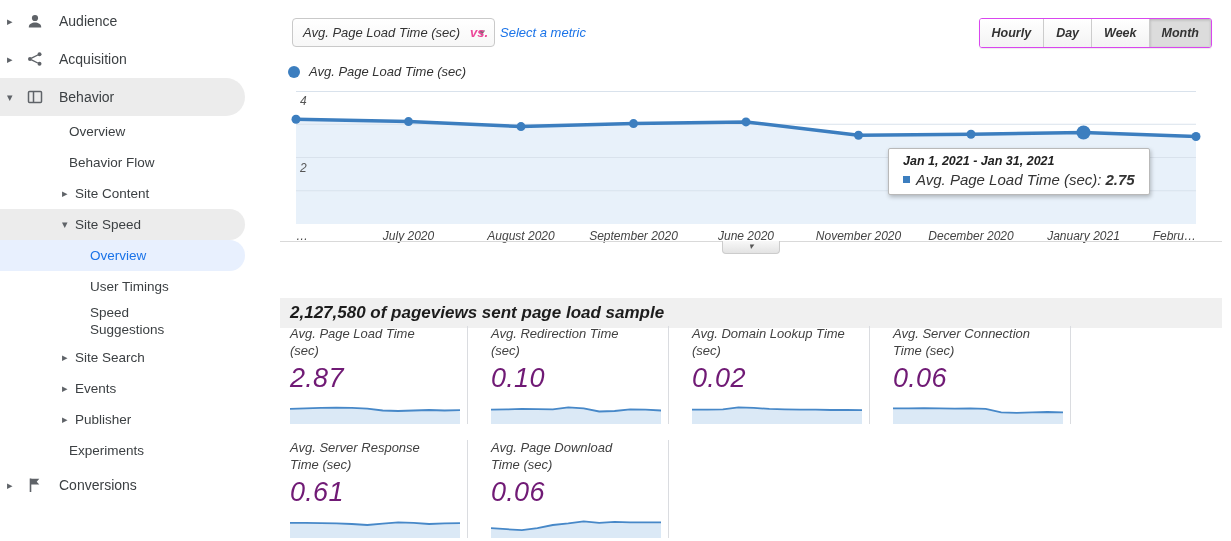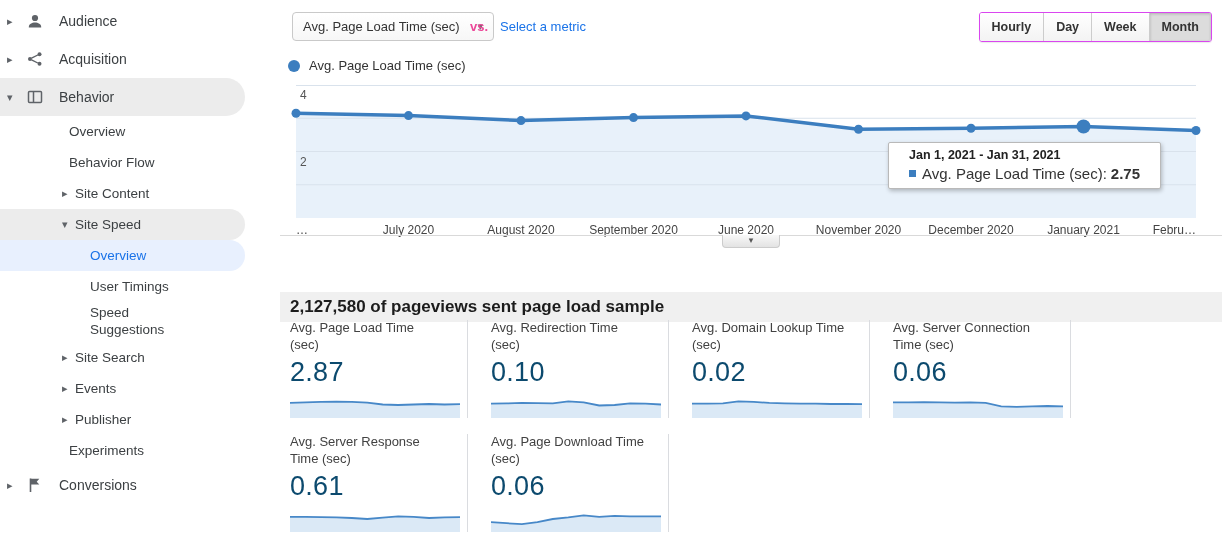--- a/index.html
+++ b/index.html
@@ -16,21 +16,21 @@
   .side-item.l2 { height:31px; padding-left:90px; }
   .side-item.tall { height:40px; line-height:1.25; align-items:center; }
   .side-item .arrow { width:14px; margin-left:7px; font-size:11px; color:#5f6368; text-align:left; flex:none; }
   .side-item .arrow.sub { width:13px; margin-left:0; }
   .side-item .s-icon { width:18px; height:18px; margin-right:15px; flex:none; margin-left:5px; }
   .side-item.pill { width:245px; background:#ececec; border-radius:0 19px 19px 0; }
   .side-item.selected { width:245px; background:#e8f0fe; border-radius:0 19px 19px 0; color:#1a73e8; }
   .side-item .lab { white-space:pre-line; }
 
   
-  .main { position:absolute; left:270px; top:2px; width:961px; height:511px; }
+  .main { position:absolute; left:270px; top:8px; width:961px; height:511px;font-style:italic; }
 
   .metric-select { position:absolute; left:22px; top:10px; height:29px; display:flex; align-items:center;
     gap:18px; padding:0 10px; border:1px solid #c9c9c9; border-radius:4px;
     background:linear-gradient(#ffffff,#f7f7f7); font-size:13px; color:#333; cursor:pointer; }
   .metric-select .caret { font-size:11px; color:#6b6b6b; }
   .vs-label { position:absolute; left:200px; top:17px; font-size:13px; font-weight:bold; color:#ec4899; }
   .select-metric { position:absolute; left:230px; top:17px; font-size:13px; color:#1a73e8; text-decoration:none; cursor:pointer; }
 
   .granularity { position:absolute; right:19px; top:10px; display:flex; border:1px solid #d946ef;
     border-radius:3px; overflow:hidden; box-shadow:0 1px 1px rgba(0,0,0,.08); }
@@ -47,35 +47,35 @@
   .ytick { position:absolute; font-size:12px; color:#555; left:4px; }
   .xlabels { position:absolute; left:26px; top:221px; width:900px; height:14px; font-size:12px; color:#444; }
   .xlabels span { position:absolute; white-space:nowrap; }
 
   .section-divider { position:absolute; left:10px; top:233px; width:942px; height:1px; background:#d9d9d9; }
   .collapse-tab { position:absolute; left:452px; top:233px; width:58px; height:13px; cursor:pointer;
     background:linear-gradient(#f8f8f8,#e3e3e3); border:1px solid #ccc; border-top:none;
     border-radius:0 0 4px 4px; text-align:center; font-size:9px; line-height:11px; color:#555; }
 
   .tooltip { position:absolute; left:618px; top:140px; background:#fff; border:1px solid #b9b9b9;
-    box-shadow:1px 2px 4px rgba(0,0,0,.25); border-radius:2px; padding:5px 20px 6px; z-index:5; white-space:nowrap; }
+    box-shadow:1px 2px 4px rgba(0,0,0,.25); border-radius:2px; padding:5px 14px 6px; z-index:5; white-space:nowrap; }
   .tooltip .tt-title { font-size:12.5px; font-weight:bold; color:#222; }
   .tooltip .tt-row { margin-top:3px; font-size:15px; color:#333; display:flex; align-items:center; }
   .tooltip .tt-sq { width:7px; height:7px; margin-right:6px; flex:none; }
   .tooltip .tt-val { font-weight:bold; margin-left:4px; }
 
   .banner { position:absolute; left:10px; top:262px; width:942px; height:30px; background:#f0f0f0;
     display:flex; align-items:center; padding-left:10px; font-size:17px; font-weight:bold; color:#1c1c1c;margin-top:28px; }
 
   .cards-row { position:absolute; left:20px; display:flex; }
   .cards-row.r1 { top:318px; }
   .cards-row.r2 { top:432px; }
   .card { width:178px; padding-right:16px; border-right:1px solid #dadce0; margin-right:23px; }
   .card-label { min-height:34px; display:flex; align-items:flex-end; font-size:13px; line-height:1.3; color:#424242; padding-right:8px; }
-  .card-value { font-size:27px; color:#0c4a6e; margin:3px 0 4px; letter-spacing:.3px; }
+  .card-value { font-size:27px; color:#701a75; margin:3px 0 4px; letter-spacing:.3px; }
   .card svg { display:block; }
 </style>
 </head>
 <body>
 
 <div class="sidebar" id="sidebar">
     <div class="side-item l0">
       <span class="arrow">▸</span>
       <svg viewBox="0 0 18 18" class="s-icon">
         <circle cx="9" cy="6" r="3.1" fill="#5f6368"></circle>

